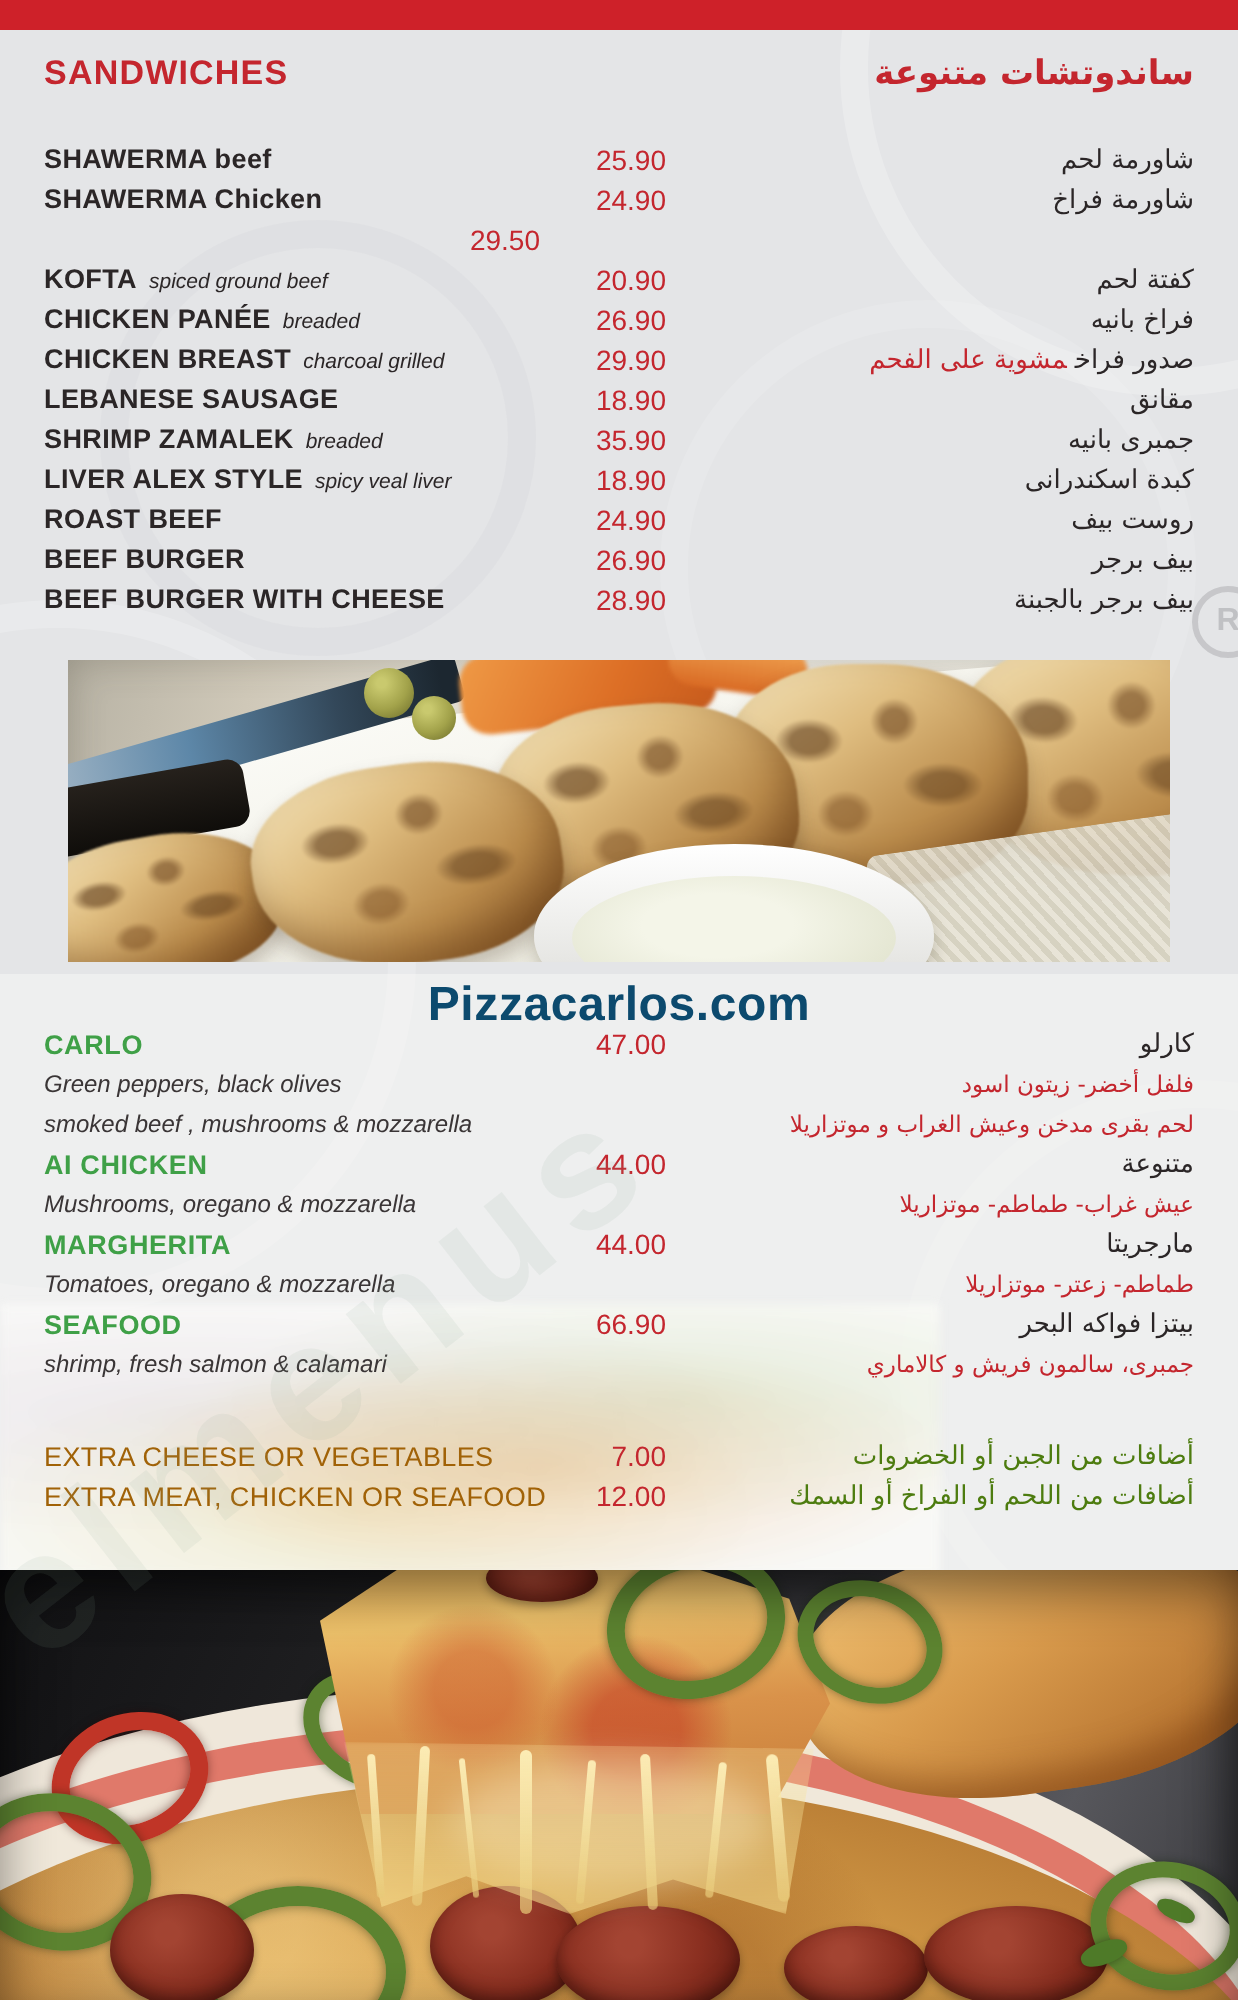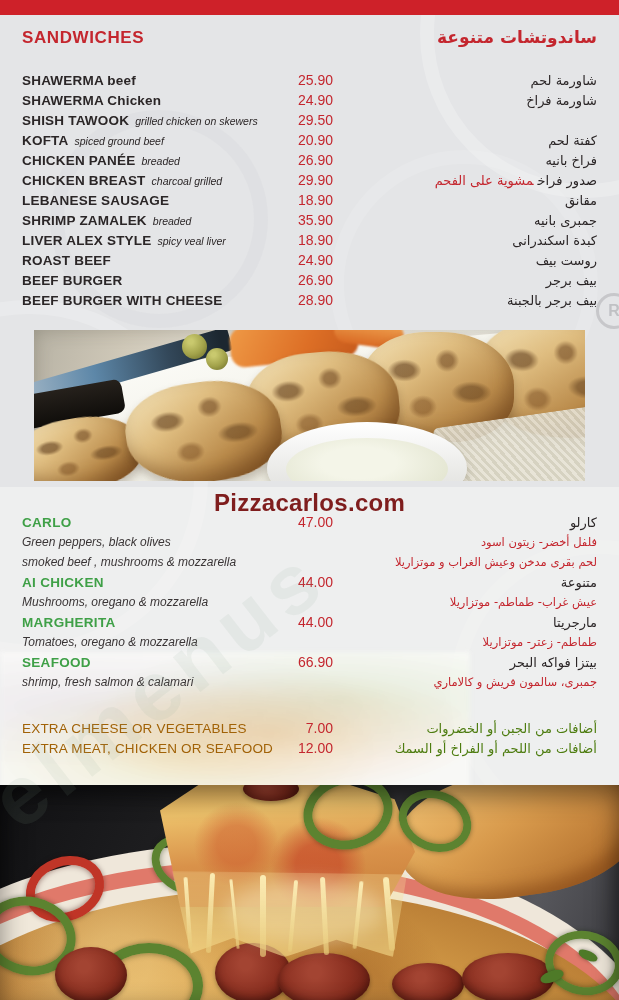--- a/index.html
+++ b/index.html
@@ -35,21 +35,21 @@
   .sand-list{position:absolute;left:22px;top:70px;width:575px;z-index:3;}
   .sand-row{display:grid;grid-template-columns:248px 63px 264px;height:20px;align-items:center;}
   .nm{white-space:nowrap;overflow:visible;}
   .item-name{font-weight:bold;font-size:13.5px;color:#2b2627;letter-spacing:.2px;}
   .item-desc{font-style:italic;font-size:10.5px;color:#2b2627;margin-left:6px;}
   .item-price{font-weight:normal;font-size:14px;color:#c4262e;text-align:right;}
   .item-ar{direction:rtl;text-align:right;font-size:13px;color:#2b2627;font-family:"DejaVu Sans",sans-serif;white-space:nowrap;}
   .item-ar .ar-red{color:#c4262e;margin-right:4px;}
   
   .brand{position:absolute;left:0;top:489px;width:619px;text-align:center;z-index:3;
-    color:#7f1d1d;font-size:24px;font-weight:bold;letter-spacing:.3px;}
+    color:#0c4a6e;font-size:24px;font-weight:bold;letter-spacing:.3px;}
   
   .pz-list{position:absolute;left:22px;top:512px;width:575px;z-index:3;}
   .pz-head{display:grid;grid-template-columns:248px 63px 264px;height:20px;align-items:center;}
   .pz-name{font-weight:bold;font-size:13.5px;color:#3fa047;letter-spacing:.3px;}
   .pz-ar{direction:rtl;text-align:right;font-size:13px;color:#2b2627;font-family:"DejaVu Sans",sans-serif;}
   .pz-desc{display:grid;grid-template-columns:311px 264px;height:20px;align-items:center;}
   .pz-desc-en{font-style:italic;font-size:12px;color:#3a3536;}
   .pz-desc-ar{direction:rtl;text-align:right;font-size:11.5px;color:#c4262e;font-family:"DejaVu Sans",sans-serif;}
   
   .ex-list{position:absolute;left:22px;top:718px;width:575px;z-index:3;}
@@ -170,21 +170,20 @@
       <div class="nm"><span class="item-name">SHAWERMA beef</span><span class="item-desc"></span></div>
       <div class="item-price">25.90</div>
       <div class="item-ar"><span>شاورمة لحم</span><span class="ar-red"></span></div>
     </div>
     <div class="sand-row">
       <div class="nm"><span class="item-name">SHAWERMA Chicken</span><span class="item-desc"></span></div>
       <div class="item-price">24.90</div>
       <div class="item-ar"><span>شاورمة فراخ</span><span class="ar-red"></span></div>
     </div>
     <div class="sand-row">
-      <div class="nm"><span class="item-name">SHISH TAWOOK</span><span class="item-desc">grilled chicken on skewers</span></div>
       <div class="item-price">29.50</div>
     </div>
     <div class="sand-row">
       <div class="nm"><span class="item-name">KOFTA</span><span class="item-desc">spiced ground beef</span></div>
       <div class="item-price">20.90</div>
       <div class="item-ar"><span>كفتة لحم</span><span class="ar-red"></span></div>
     </div>
     <div class="sand-row">
       <div class="nm"><span class="item-name">CHICKEN PANÉE</span><span class="item-desc">breaded</span></div>
       <div class="item-price">26.90</div>

